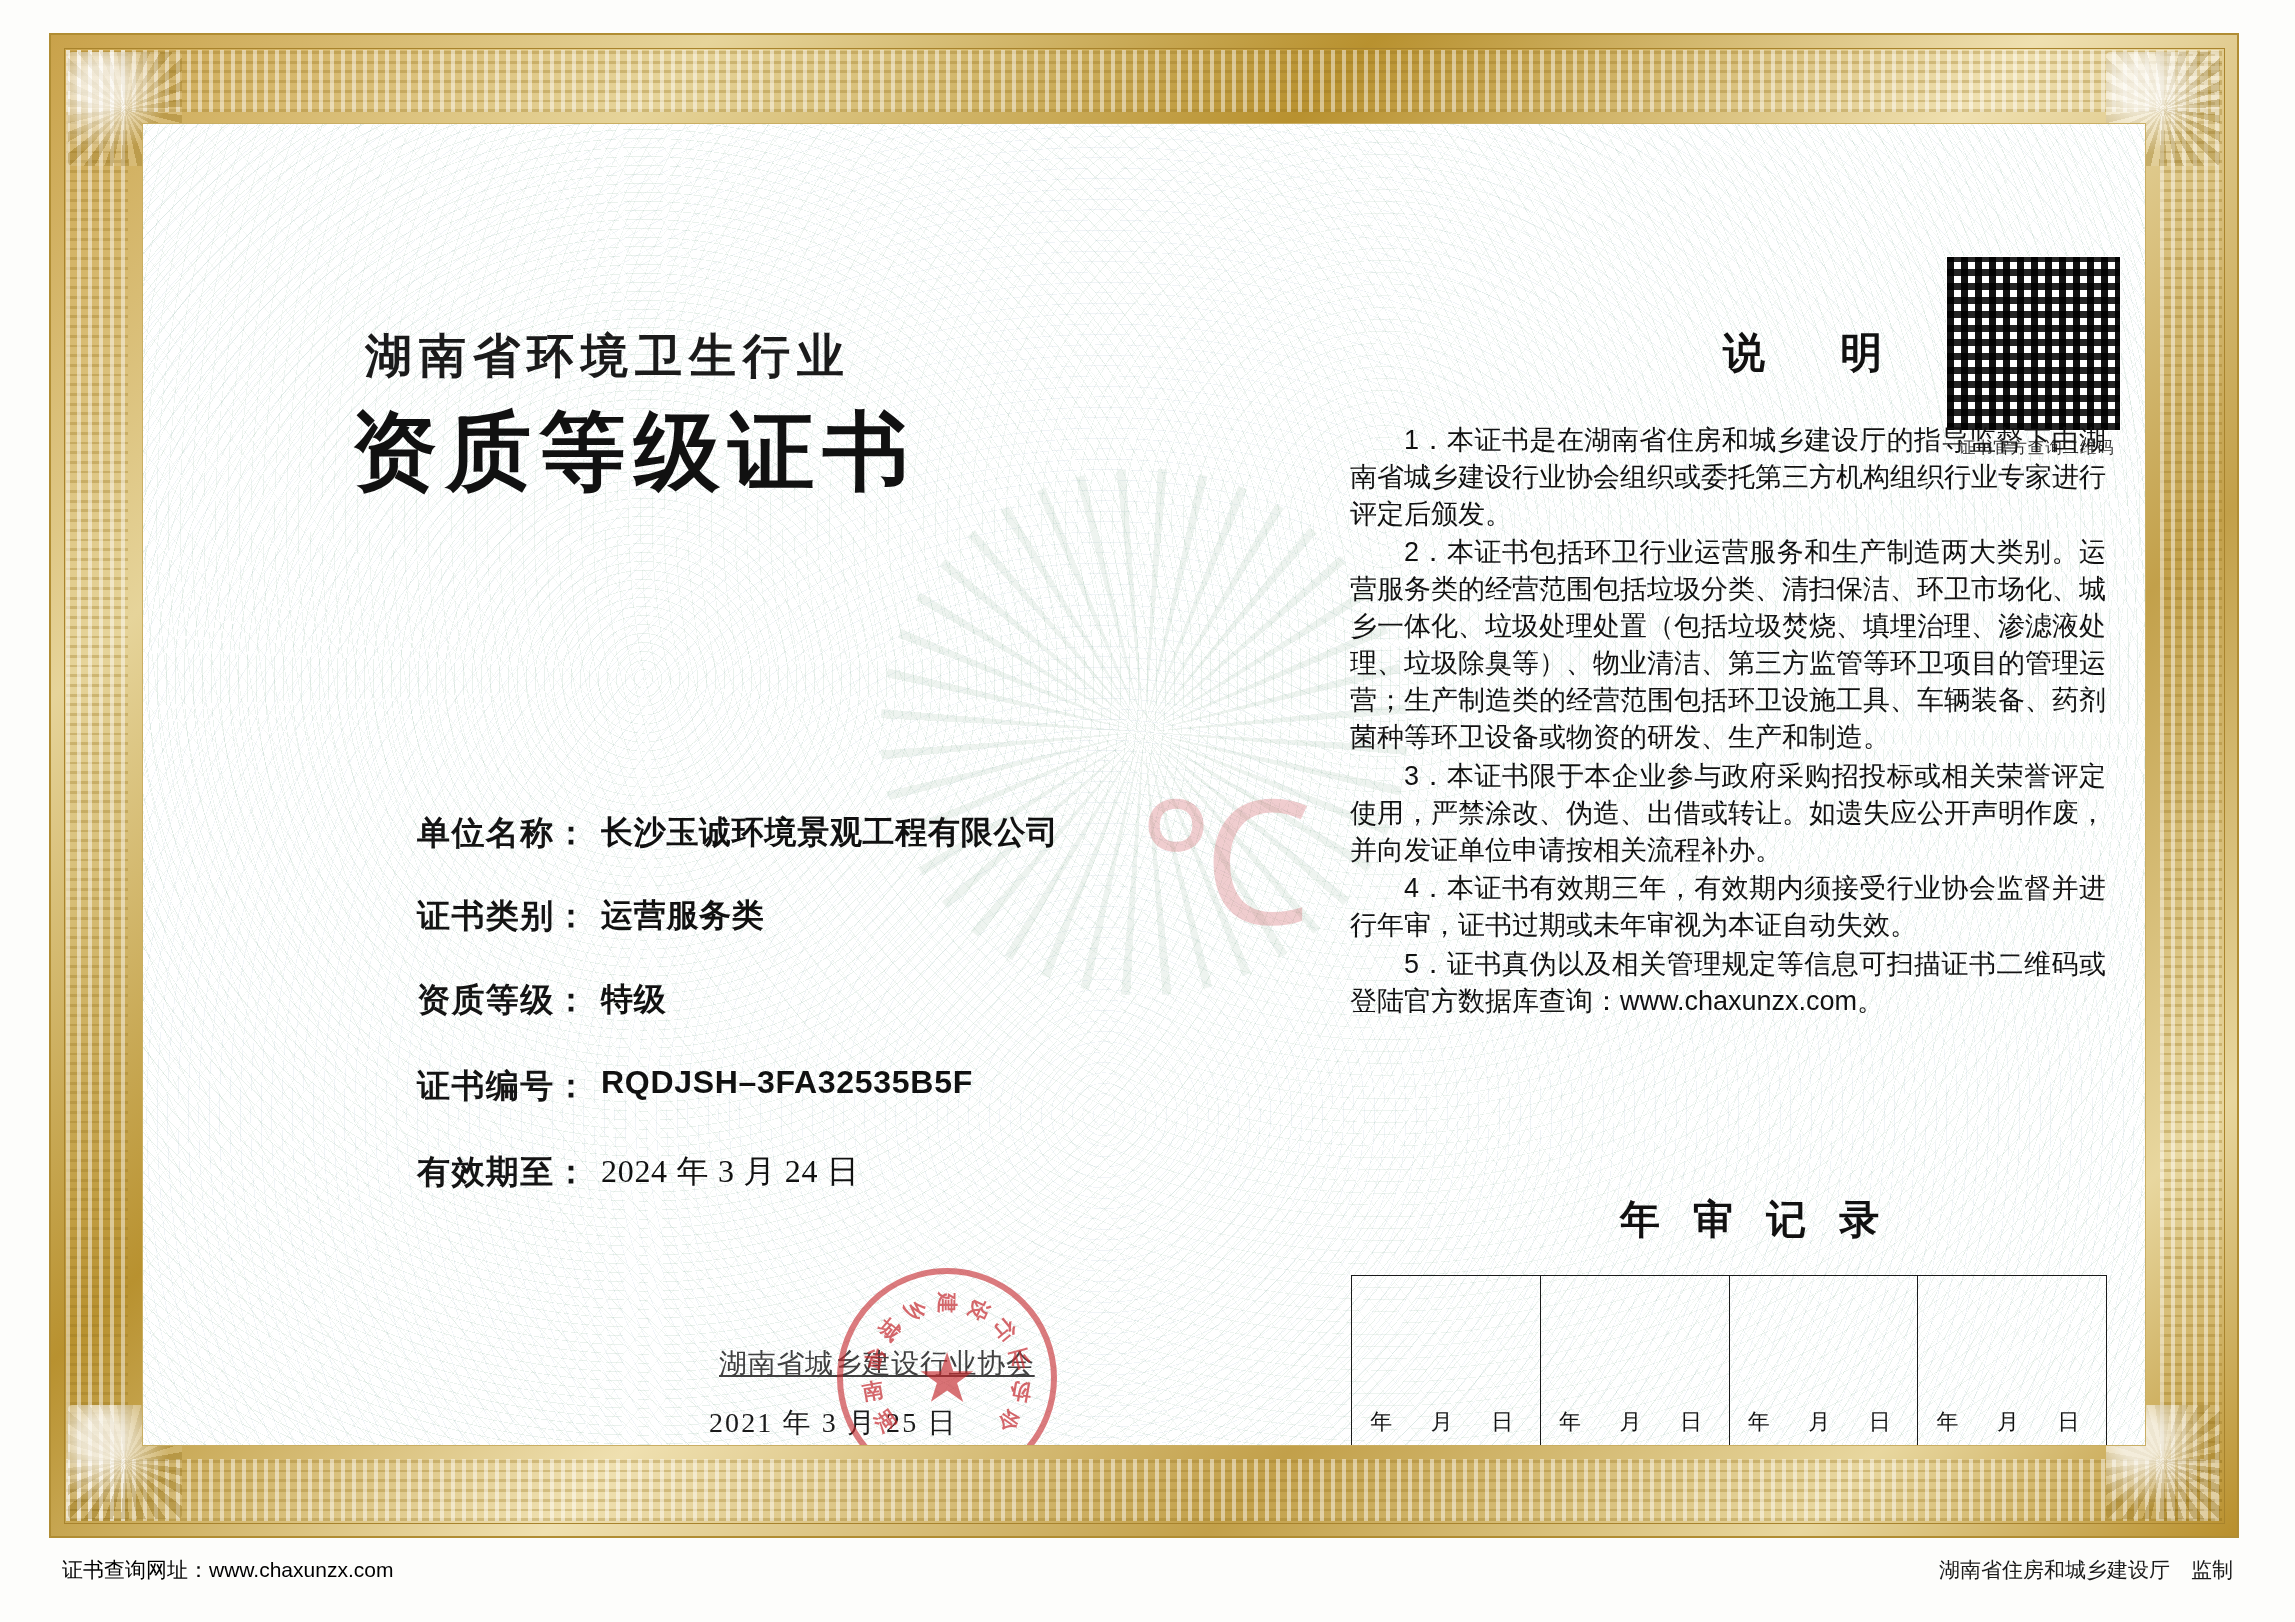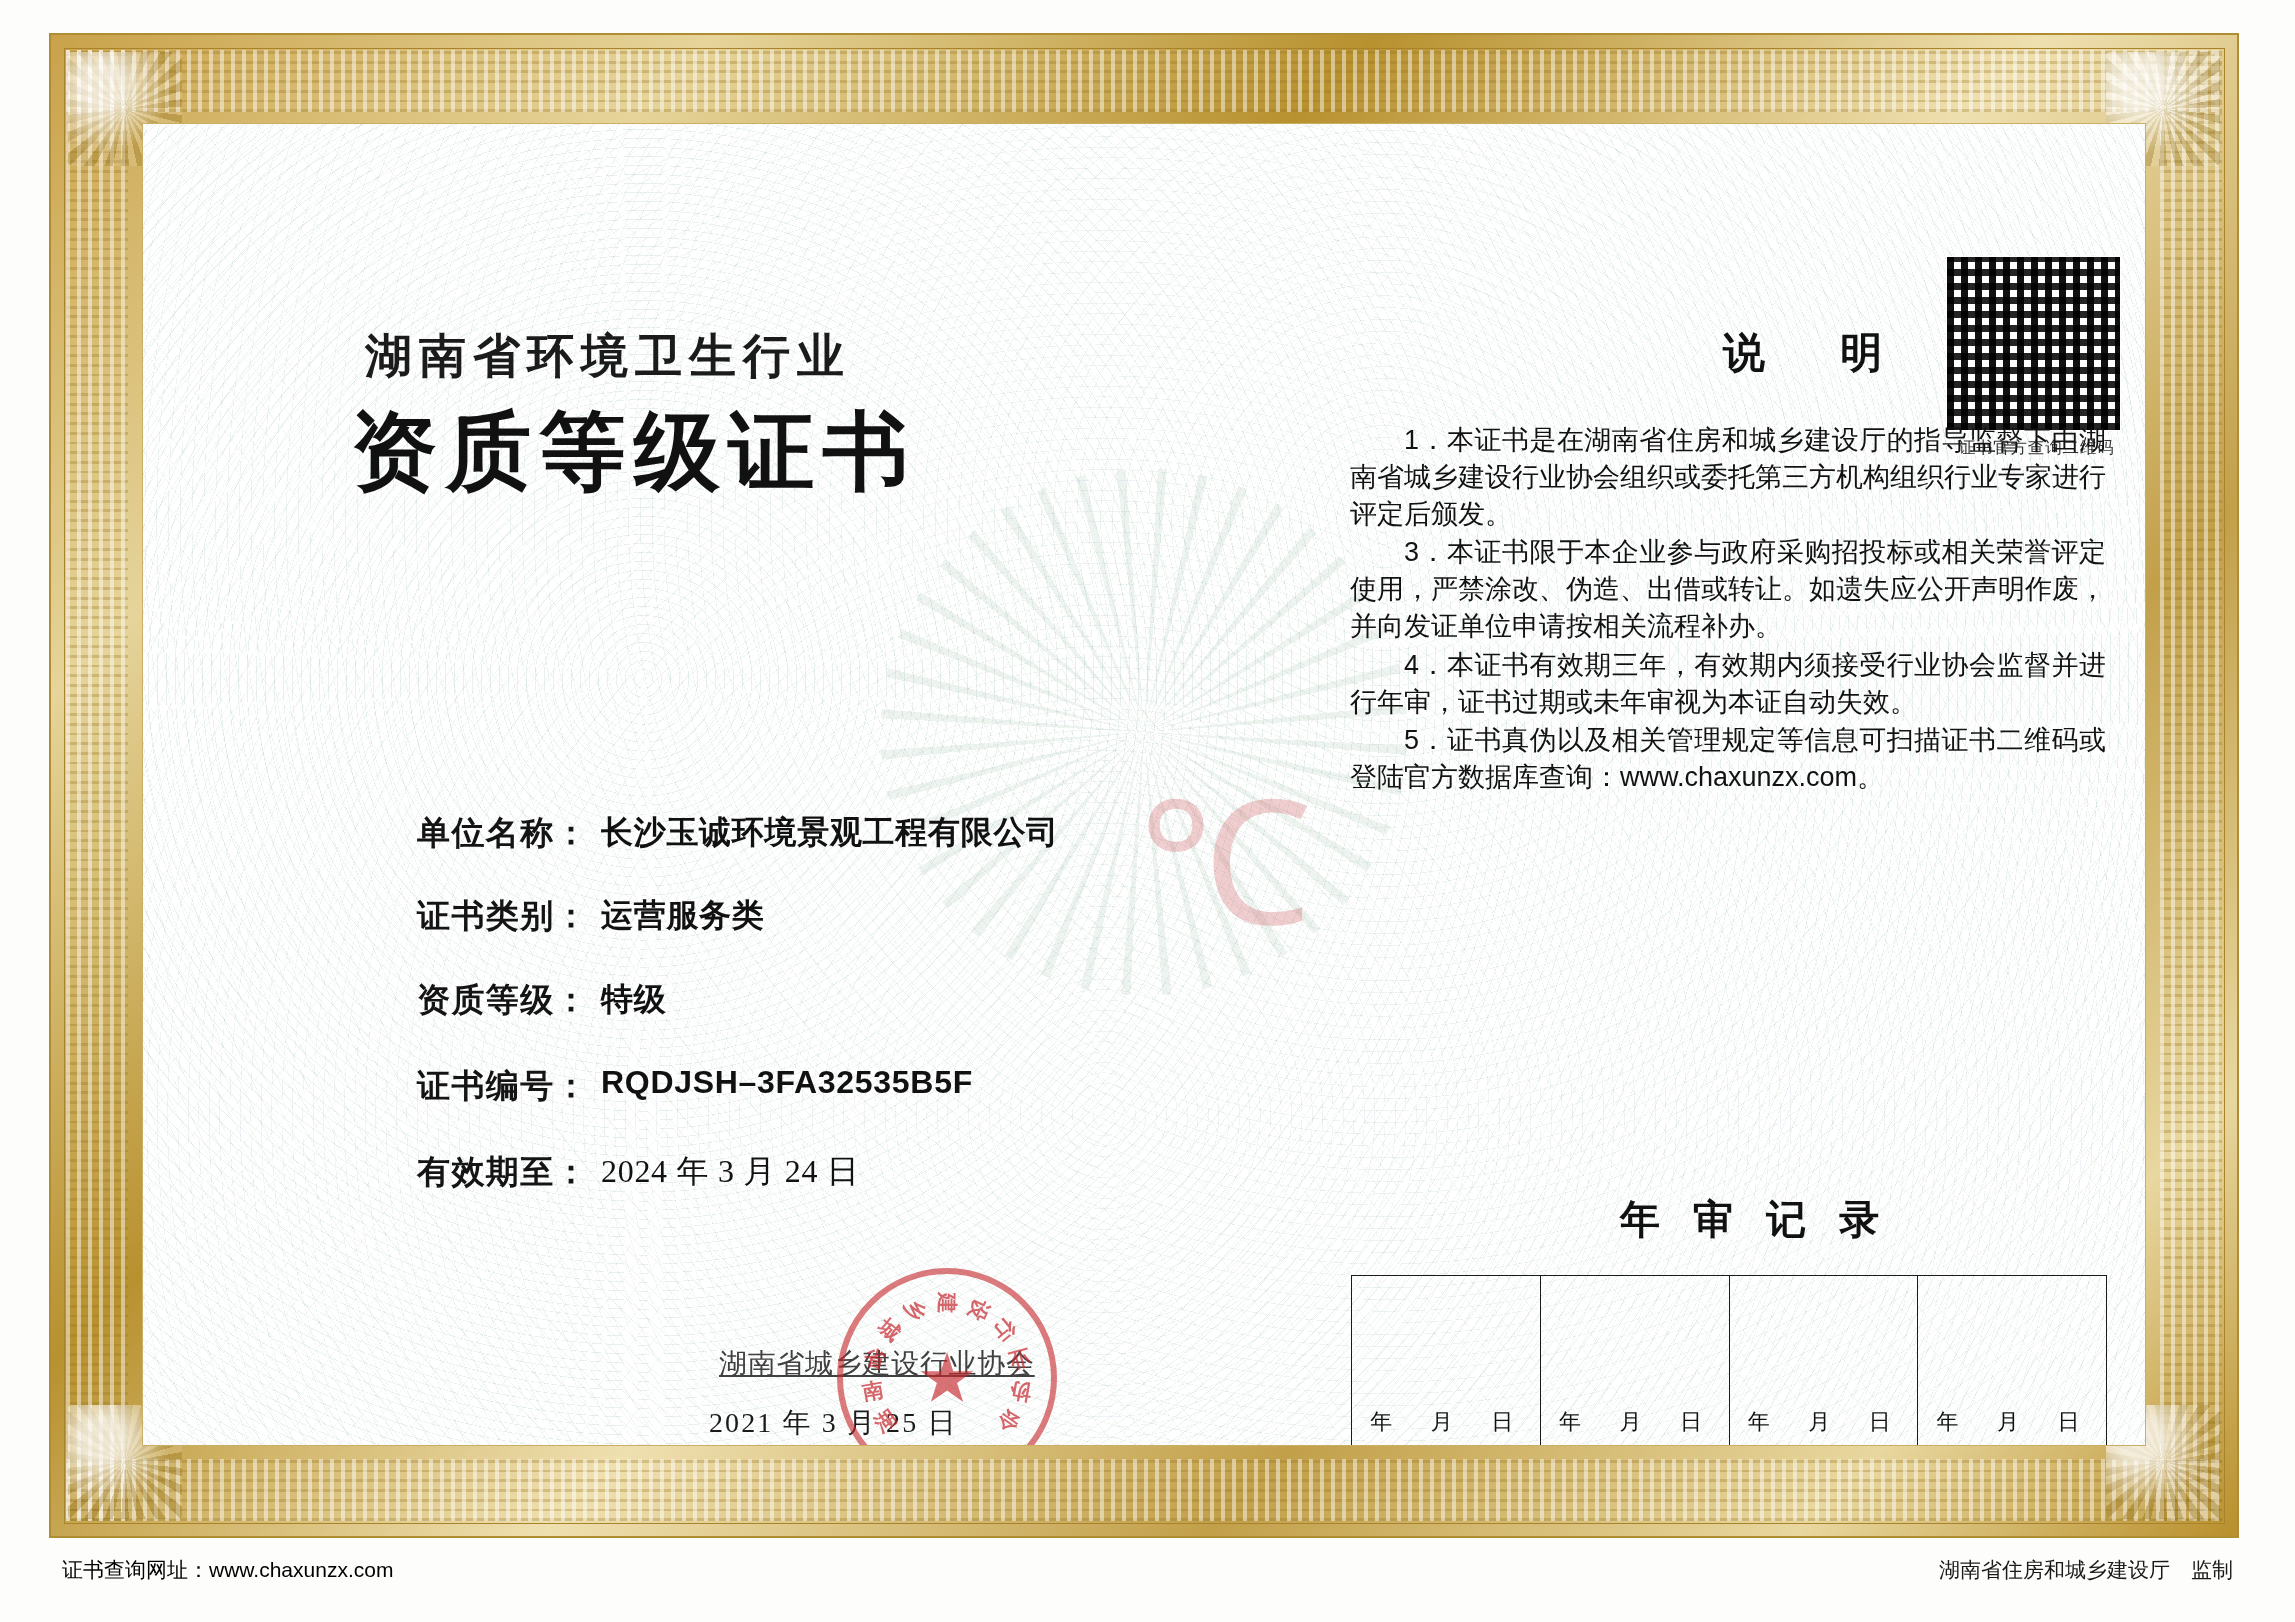--- a/index.html
+++ b/index.html
@@ -425,20 +425,21 @@
           </div>
         </div>
 
       <div class="notes-title">说　明</div>
 
       <div class="qr"></div>
       <div class="qr-caption">证书官方查询二维码</div>
 
       <div class="notes">
         <p>1．本证书是在湖南省住房和城乡建设厅的指导监督下由湖南省城乡建设行业协会组织或委托第三方机构组织行业专家进行评定后颁发。</p>
+        <p>2．本证书包括环卫行业运营服务和生产制造两大类别。运营服务类的经营范围包括垃圾分类、清扫保洁、环卫市场化、城乡一体化、垃圾处理处置（包括垃圾焚烧、填埋治理、渗滤液处理、垃圾除臭等）、物业清洁、第三方监管等环卫项目的管理运营；生产制造类的经营范围包括环卫设施工具、车辆装备、药剂菌种等环卫设备或物资的研发、生产和制造。</p>
         <p>3．本证书限于本企业参与政府采购招投标或相关荣誉评定使用，严禁涂改、伪造、出借或转让。如遗失应公开声明作废，并向发证单位申请按相关流程补办。</p>
         <p>4．本证书有效期三年，有效期内须接受行业协会监督并进行年审，证书过期或未年审视为本证自动失效。</p>
         <p>5．证书真伪以及相关管理规定等信息可扫描证书二维码或登陆官方数据库查询：www.chaxunzx.com。</p>
       </div>
 
       <div class="review-title">年 审 记 录</div>
       <table class="review-table">
         <tbody>
             <tr>
           <td>年　月　日</td>

